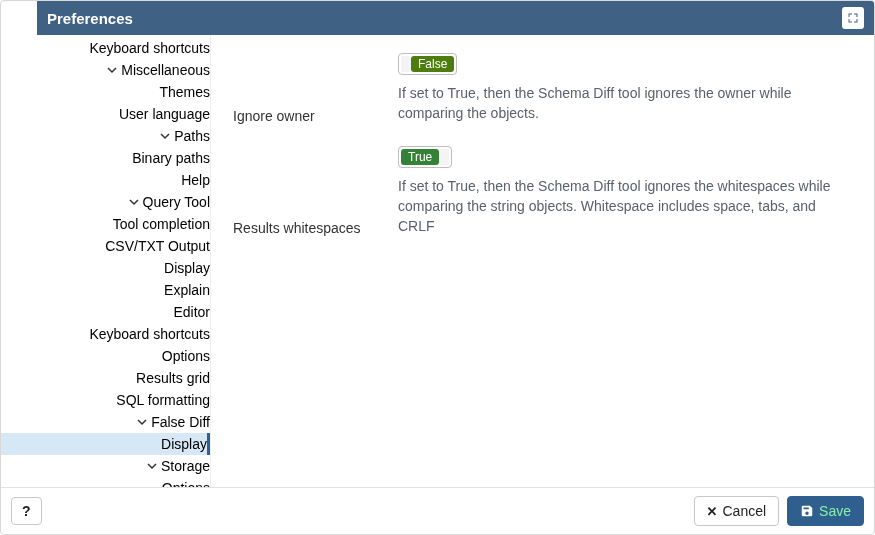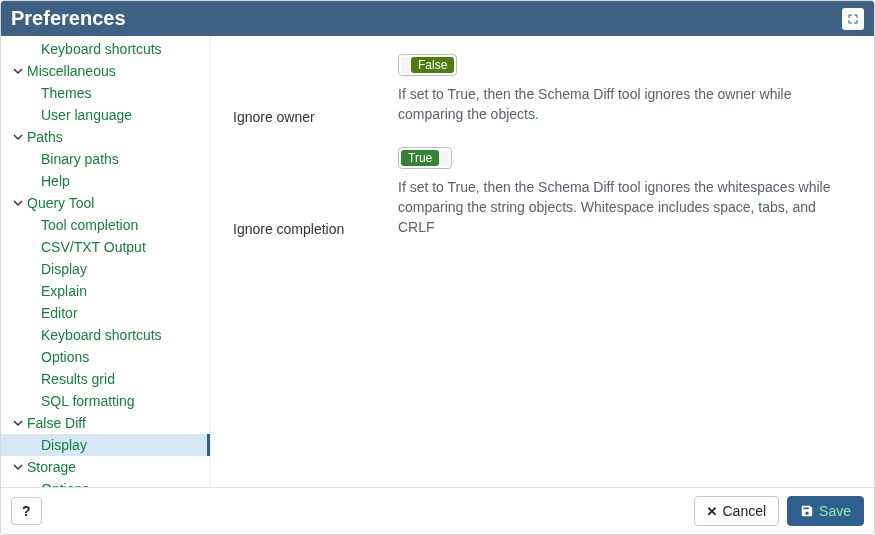--- a/index.html
+++ b/index.html
@@ -18,25 +18,26 @@
     border: 1px solid #d8d8d8;
     border-radius: 4px;
     display: flex;
     flex-direction: column;
     overflow: hidden;
   }
   .titlebar {
     background: #3f6184;
     color: #fff;
     font-weight: 600;
-    font-size: 20px;
+    font-size: 15px;
     padding: 6px 10px;
     display: flex;
     align-items: center;
     justify-content: space-between;
+    margin-left: 36px;
   }
   .titlebar .expand-btn {
     width: 22px;
     height: 22px;
     background: #fff;
     border-radius: 3px;
     display: flex;
     align-items: center;
     justify-content: center;
     cursor: pointer;
@@ -58,21 +59,22 @@
   .sidebar::-webkit-scrollbar { width: 8px; }
   .sidebar::-webkit-scrollbar-thumb { background: #d2d2d2; border-radius: 4px; }
   .tree { list-style: none; }
   .tree li { white-space: nowrap; }
   .group-row, .item-row {
     display: flex;
     align-items: center;
     height: 22px;
     padding-left: 12px;
     cursor: pointer;
-    color: #15803d;
+    color: #000000;
+    justify-content: flex-end;
   }
   .group-row .chev {
     width: 10px; height: 10px;
     margin-right: 4px;
     flex-shrink: 0;
   }
   .item-row {
     padding-left: 40px;
   }
   .item-row.selected {
@@ -270,21 +272,21 @@
         <div class="setting-body">
           <div class="toggle off">
             <span class="knob"></span>
             <span class="pill">False</span>
           </div>
           <div class="setting-desc">If set to True, then the Schema Diff tool ignores the owner while comparing the objects.</div>
         </div>
       </div>
 
       <div class="setting">
-        <div class="setting-label">Ignore completion</div>
+        <div class="setting-label">Results whitespaces</div>
         <div class="setting-body">
           <div class="toggle on">
             <span class="pill">True</span>
             <span class="knob"></span>
           </div>
           <div class="setting-desc">If set to True, then the Schema Diff tool ignores the whitespaces while comparing the string objects. Whitespace includes space, tabs, and CRLF</div>
         </div>
       </div>
 
     </div>

